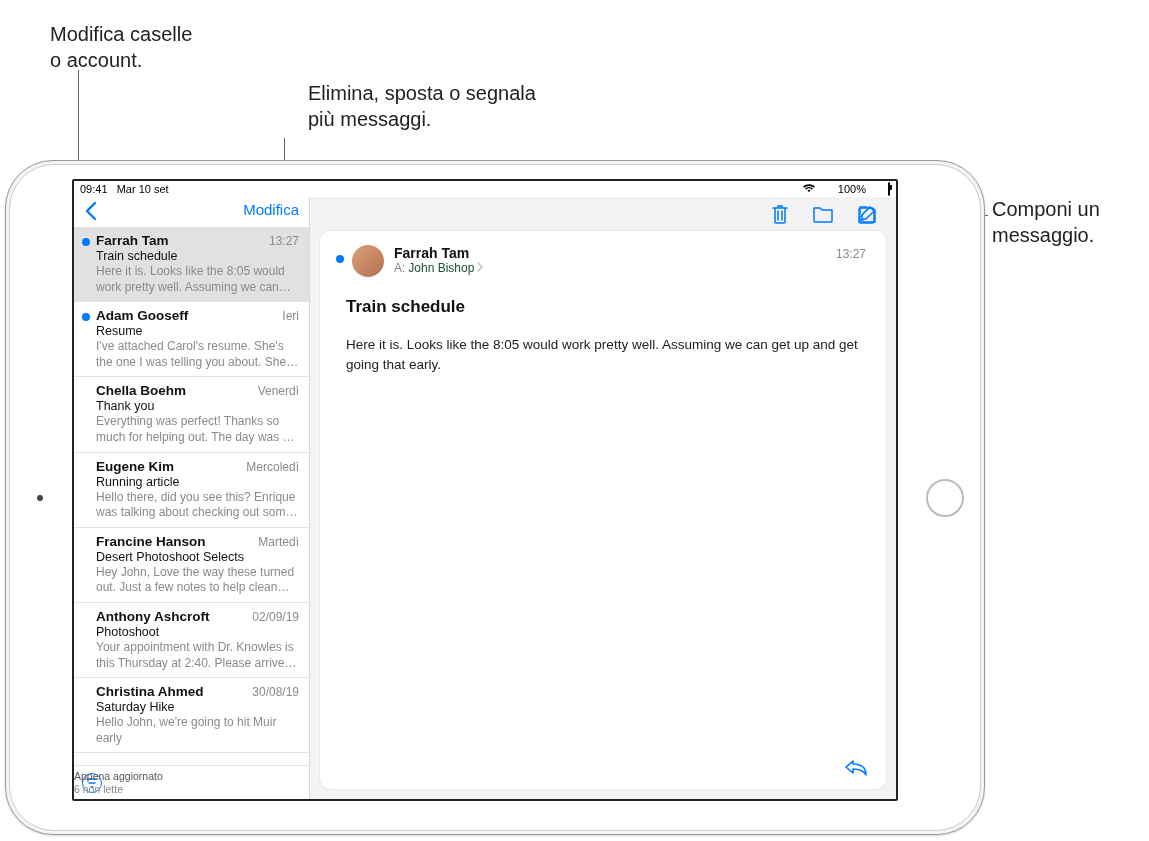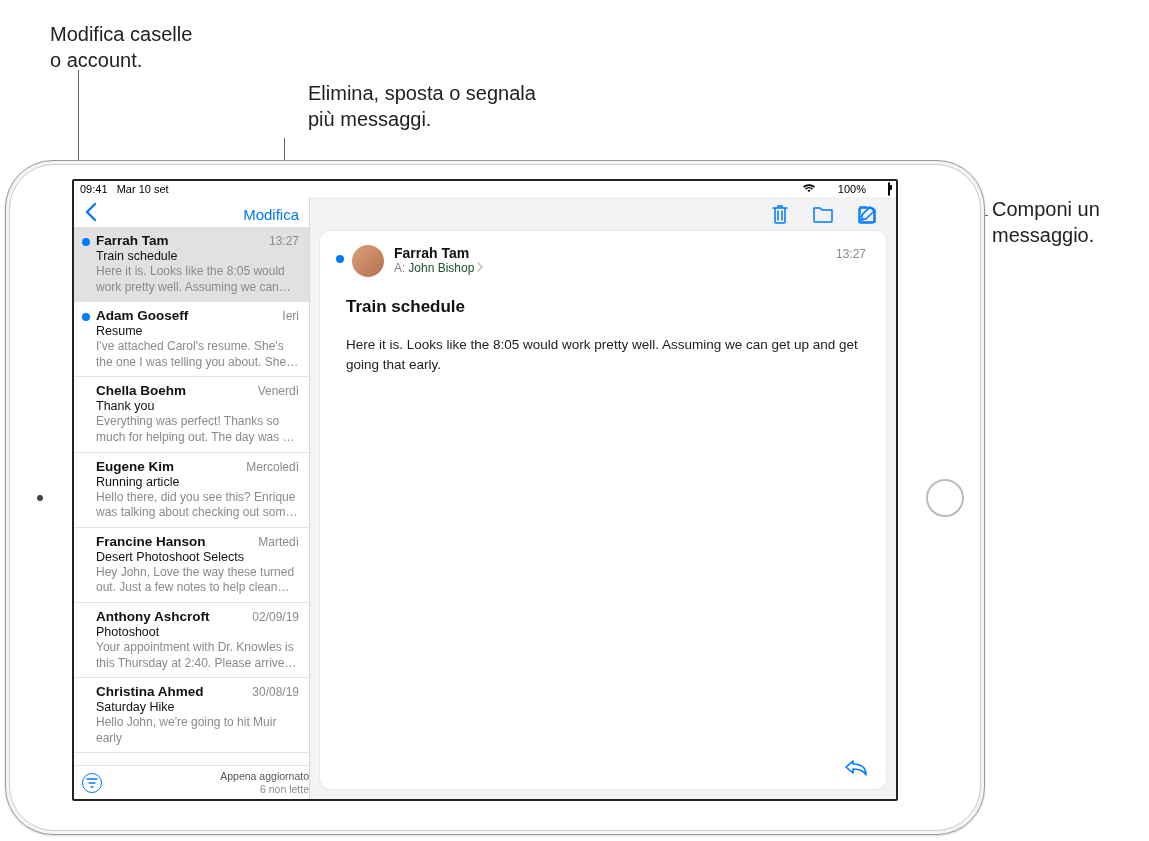--- a/index.html
+++ b/index.html
@@ -101,21 +101,20 @@
   }
   .sidebar {
     width: 236px;
     border-right: 1px solid #d8d8d8;
     display: flex;
     flex-direction: column;
     background: #fff;
   }
   .sidebar-header {
     display: flex;
-    align-items: center;
     justify-content: space-between;
     padding: 4px 10px 0 6px;
     height: 30px;
   }
   .back-chevron {
     color: #007aff;
     font-size: 22px;
     line-height: 1;
     padding: 0 4px;
     cursor: pointer;
@@ -180,21 +179,21 @@
     width: 20px; height: 20px;
     border: 1.5px solid #007aff;
     border-radius: 50%;
     display: flex; align-items: center; justify-content: center;
     font-size: 12px;
     cursor: pointer;
   }
   .footer-center {
     position: absolute;
     left: 0; right: 0;
-    text-align: right;
+    text-align: left;
     font-size: 10.5px;
     color: #8a8a8e;
     line-height: 1.2;
   }
   .footer-status { color: #555; }
   
   .main {
     flex: 1;
     display: flex;
     flex-direction: column;

